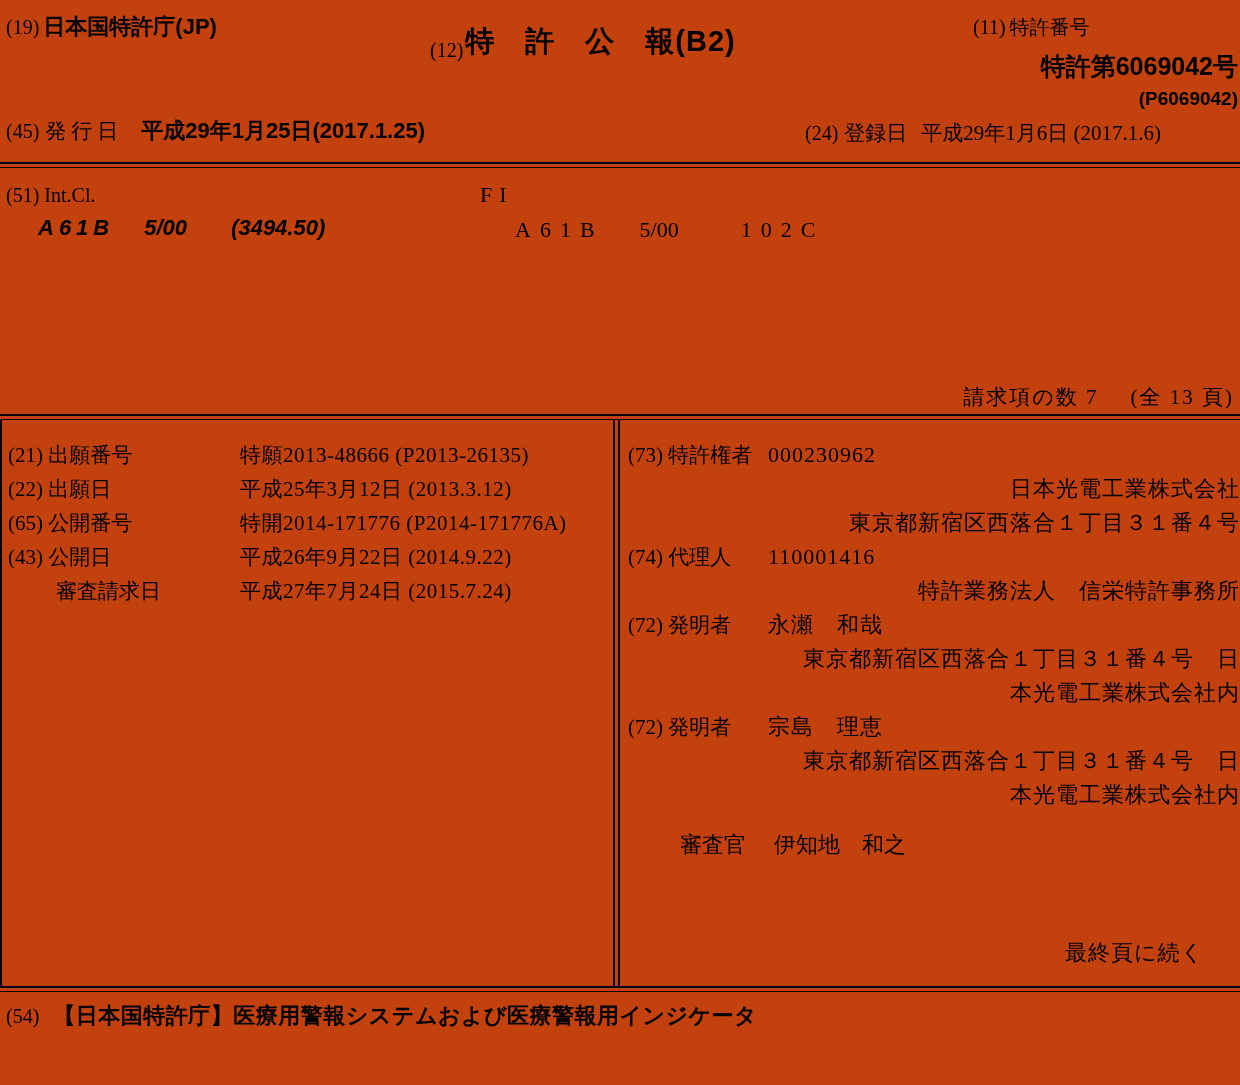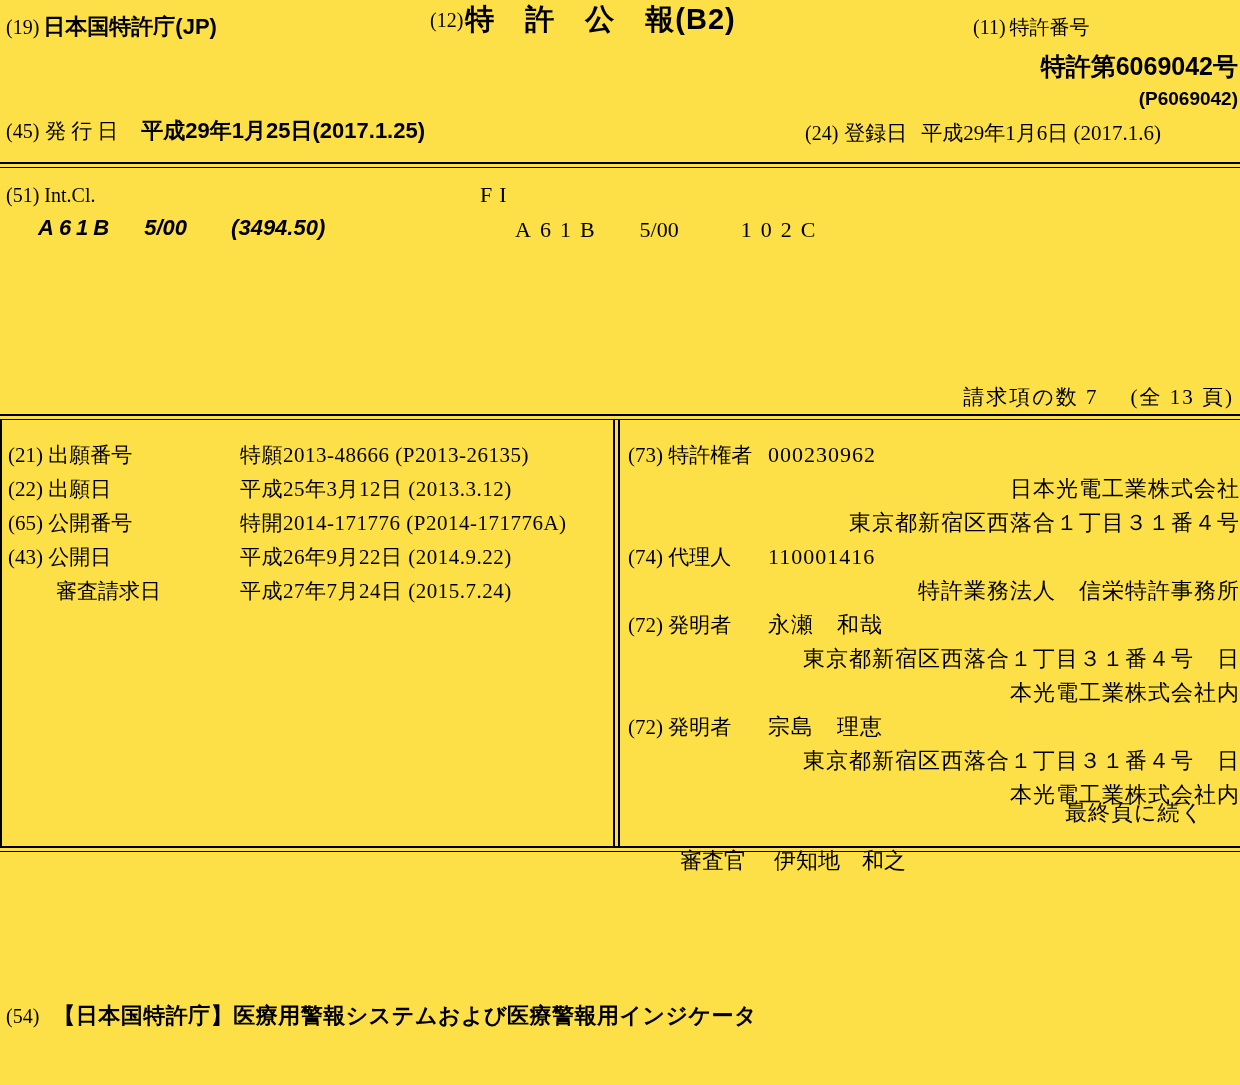--- a/index.html
+++ b/index.html
@@ -1,35 +1,35 @@
 <!DOCTYPE html>
 <html lang="ja"><head>
 <meta charset="utf-8">
 <style>
   html,body{margin:0;padding:0;background:#ffffff;}
   .page{
     position:relative;
     width:1240px;height:1085px;
-    background:#fde047;color:#000000;
+    background:#c2410c;color:#000000;
     font-family:"Liberation Serif","DejaVu Serif",serif;
     font-size:21px;
     overflow:hidden;
   }
   .abs{position:absolute;}
   .g{font-family:"Liberation Sans","DejaVu Sans",sans-serif;font-weight:700;}
   .bi{font-family:"Liberation Sans","DejaVu Sans",sans-serif;font-weight:700;font-style:italic;}
   .code{font-size:20px;}
 
   
   .dline{height:3px;border-top:2px solid #000;border-bottom:1px solid #000;}
 
   
   .office{left:6px;top:12px;}
   .office .name{font-size:22px;margin-left:4px;}
-  .kind{left:430px;top:0;display:flex;align-items:flex-start;}
+  .kind{left:430px;top:22px;display:flex;align-items:flex-end;}
   .kind .code{margin-top:9px;}
   .kind .title{font-size:29px;margin-left:2px;letter-spacing:1px;}
   .patno-cap{left:973px;top:14px;font-size:20px;}
   .patno-cap .cap{margin-left:4px;}
   .patno{right:2px;top:50px;font-size:25px;text-align:right;}
   .patno-paren{right:2px;top:88px;font-size:19px;text-align:right;}
   .issue{left:6px;top:116px;}
   .issue .cap{letter-spacing:5px;margin-left:6px;}
   .issue .val{font-size:22px;margin-left:18px;}
   .reg{left:805px;top:119px;}
@@ -47,36 +47,36 @@
   .fi-row{left:515px;top:217px;font-size:22px;}
   .fi-row .sym{letter-spacing:9px;}
   .fi-row .cls{margin-left:36px;}
   .fi-row .fcode{margin-left:62px;letter-spacing:9px;}
 
   
   .claims{right:6px;top:383px;letter-spacing:2px;}
   .claims .pages{margin-left:32px;}
 
   
-  .biblio{left:0;top:414px;width:1240px;height:438px;}
+  .biblio{left:0;top:414px;width:1240px;height:578px;}
   .biblio .top-rule{position:absolute;left:0;right:0;top:0;}
   .biblio .bottom-rule{position:absolute;left:0;right:0;bottom:0;}
   .biblio .vline-left{position:absolute;left:0;top:6px;bottom:6px;width:0;border-left:2px solid #000;}
   .biblio .col-divider{position:absolute;left:613px;top:6px;bottom:6px;width:3px;border-left:2px solid #000;border-right:2px solid #000;}
   .left-col{position:absolute;left:2px;top:6px;width:608px;padding:18px 0 0 6px;box-sizing:border-box;}
   .lrow{line-height:34px;display:flex;}
   .lrow .lkey{display:inline-block;width:232px;flex:0 0 232px;}
   .lrow.indent .lkey{padding-left:48px;flex-basis:184px;width:184px;}
   .lrow .lval{letter-spacing:0.5px;}
   .right-col{position:absolute;left:620px;top:6px;right:0;bottom:6px;padding:18px 0 0 8px;box-sizing:border-box;}
   .rrow{line-height:34px;font-size:22px;}
   .rrow .rkey{display:inline-block;width:140px;font-size:21px;}
   .rrow.cont{padding-left:140px;text-align:right;}
   .rrow .rval{letter-spacing:1px;}
-  .examiner{margin-top:32px;padding-left:52px;line-height:34px;font-size:22px;}
+  .examiner{margin-top:16px;padding-left:52px;line-height:34px;font-size:22px;}
   .examiner .exval{margin-left:28px;}
   .continued{position:absolute;right:36px;bottom:18px;font-size:22px;letter-spacing:1px;}
 
   
   .invention{left:6px;top:1001px;font-size:22px;}
   .invention .t{font-family:"Liberation Sans","DejaVu Sans",sans-serif;font-weight:600;margin-left:14px;letter-spacing:0.5px;}
 </style>
 </head>
 <body>
 

